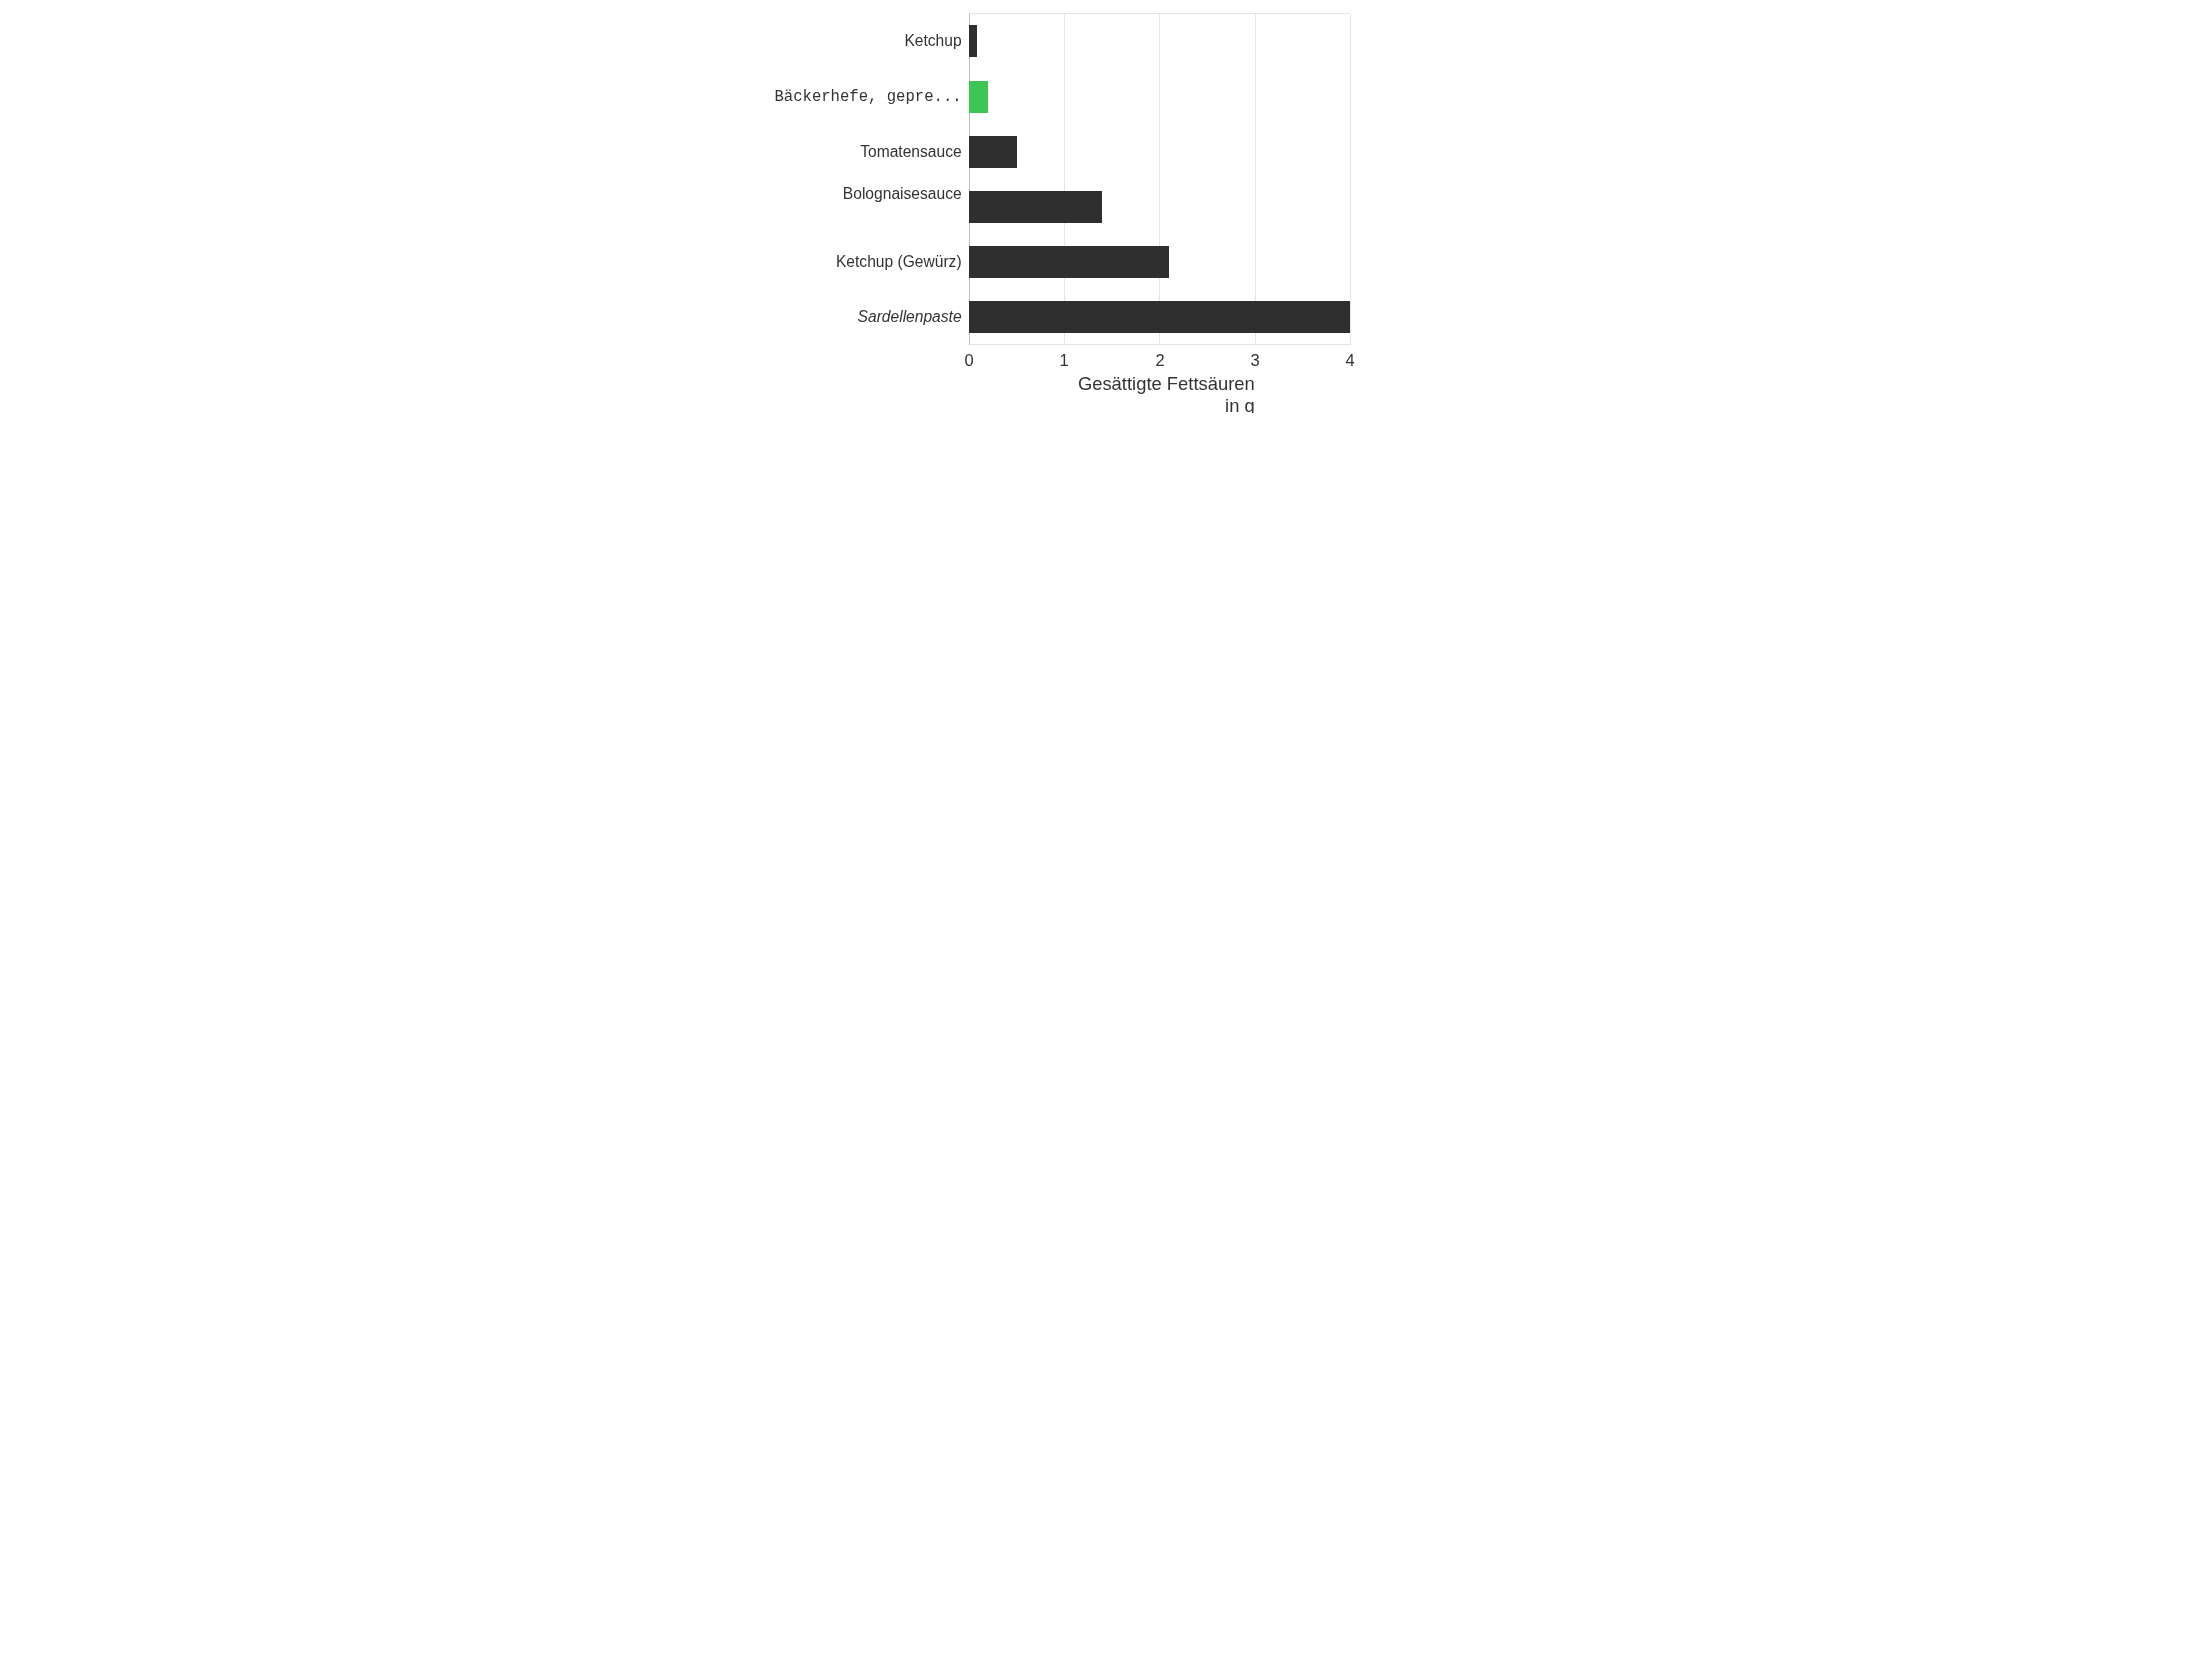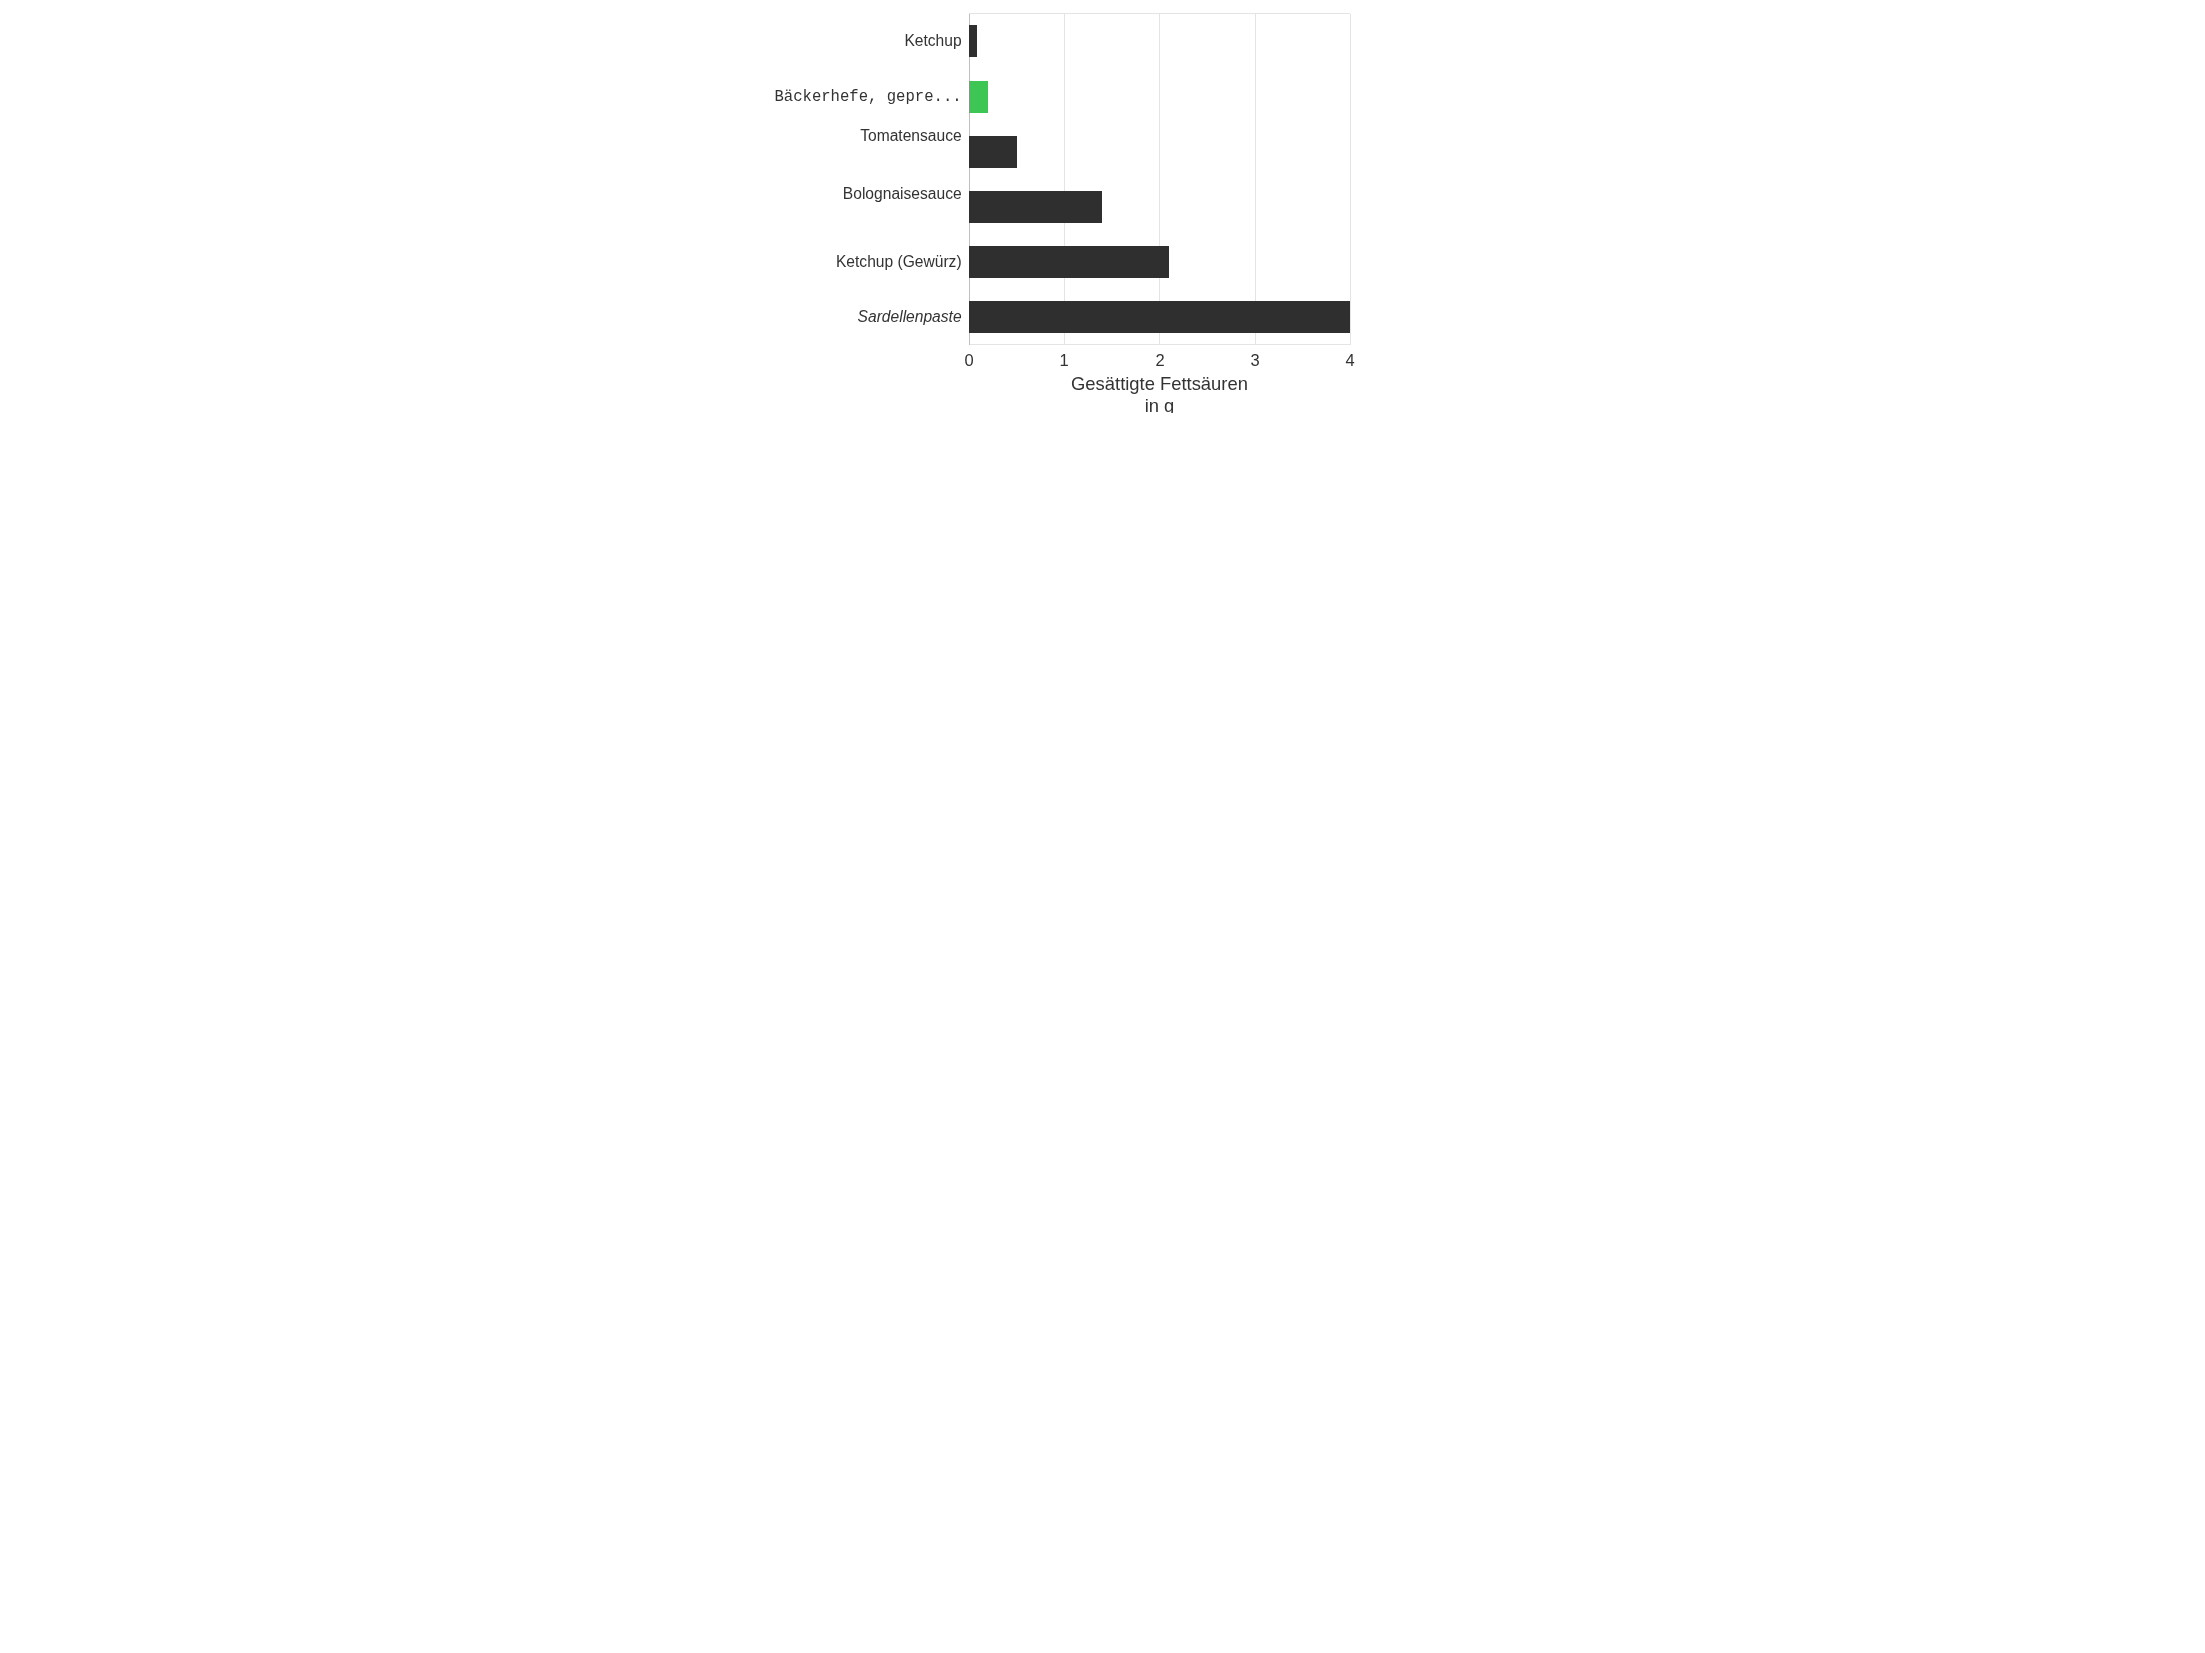--- a/index.html
+++ b/index.html
@@ -53,21 +53,21 @@
     text-align: center;
   }
   .x-axis-title {
     position: absolute;
     top: 100%;
     left: 50%;
     transform: translateX(-50%);
     padding-top: 28.5px;
     font-size: 18.4px;
     color: #333333;
-    text-align: center;
+    text-align: right;
   }
 </style>
 </head>
 <body>
 
 <div class="chart-wrap">
   <div class="plot-area" id="plot" style="left: 142px; top: 13.8px; width: 381px; height: 331px;">
     <div class="x-axis-title">Gesättigte Fettsäuren in g</div>
   <div class="gridline v" style="left: -0.5px; background: rgb(228, 228, 228);"></div>
       <div class="x-tick-label" style="left: 0px;">0</div>
@@ -80,21 +80,21 @@
       <div class="gridline v" style="left: 381px; background: rgb(228, 228, 228);"></div>
       <div class="x-tick-label" style="left: 381px;">4</div>
       <div class="gridline h" style="top: -0.5px; background: rgb(228, 228, 228);"></div>
       <div class="gridline h" style="top: 330px; background: rgb(228, 228, 228);"></div>
       <div class="axis-baseline" style="left: -0.5px; top: 0px; bottom: 0px; width: 0.9px; background: rgb(191, 191, 191);"></div>
       <div class="bar" style="left: 0px; top: 11.5px; width: 7.6px; height: 32px; background: rgb(47, 47, 47);"></div>
       <div class="y-tick-label" style="top: 27.6px;">Ketchup</div>
       <div class="bar" style="left: 0px; top: 67px; width: 19px; height: 32px; background: rgb(62, 198, 84);"></div>
       <div class="y-tick-label" style="top: 83px; font-family: Liberation Mono, monospace;">Bäckerhefe, gepre...</div>
       <div class="bar" style="left: 0px; top: 122px; width: 48px; height: 32px; background: rgb(47, 47, 47);"></div>
-      <div class="y-tick-label" style="top: 122px;">Tomatensauce</div>
+      <div class="y-tick-label" style="top: 138px;">Tomatensauce</div>
       <div class="bar" style="left: 0px; top: 177px; width: 133px; height: 32px; background: rgb(47, 47, 47);"></div>
       <div class="y-tick-label" style="top: 180px;">Bolognaisesauce</div>
       <div class="bar" style="left: 0px; top: 232px; width: 200px; height: 32px; background: rgb(47, 47, 47);"></div>
       <div class="y-tick-label" style="top: 248px;">Ketchup (Gewürz)</div>
       <div class="bar" style="left: 0px; top: 287px; width: 381px; height: 32px; background: rgb(47, 47, 47);"></div>
       <div class="y-tick-label" style="top: 303px; font-style: italic;">Sardellenpaste</div>
     </div>
 </div>
 
 

